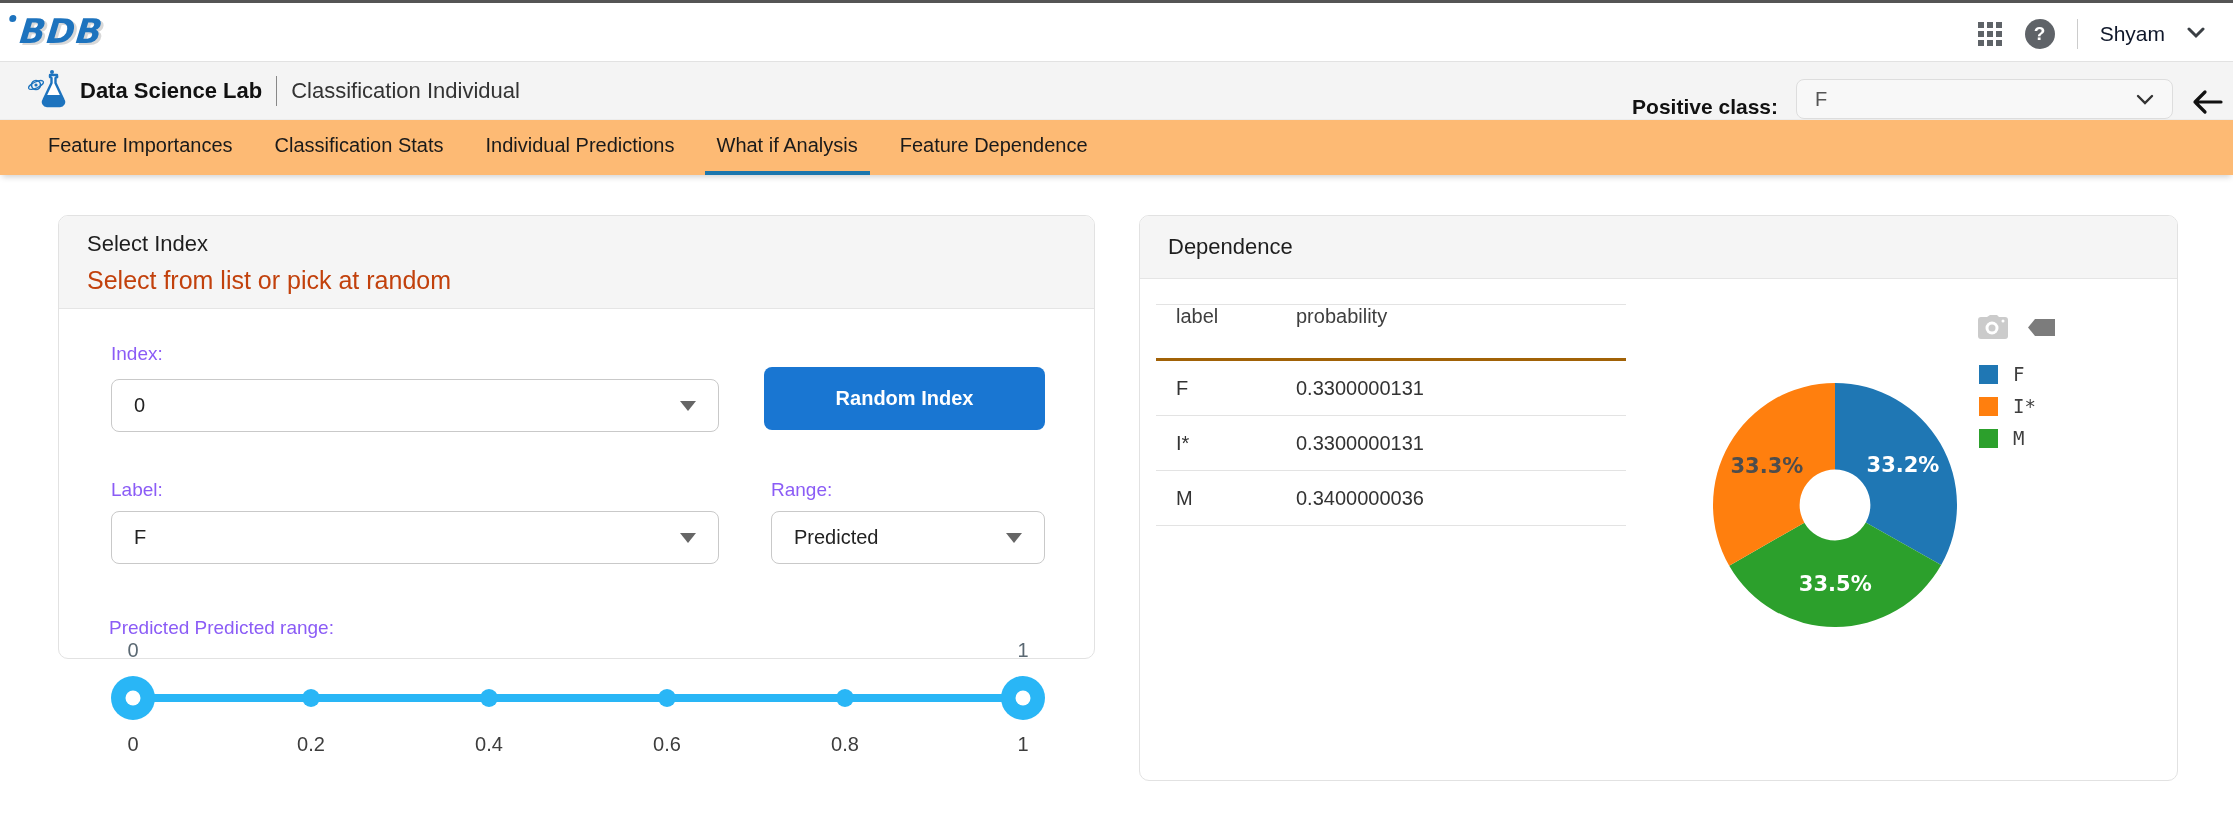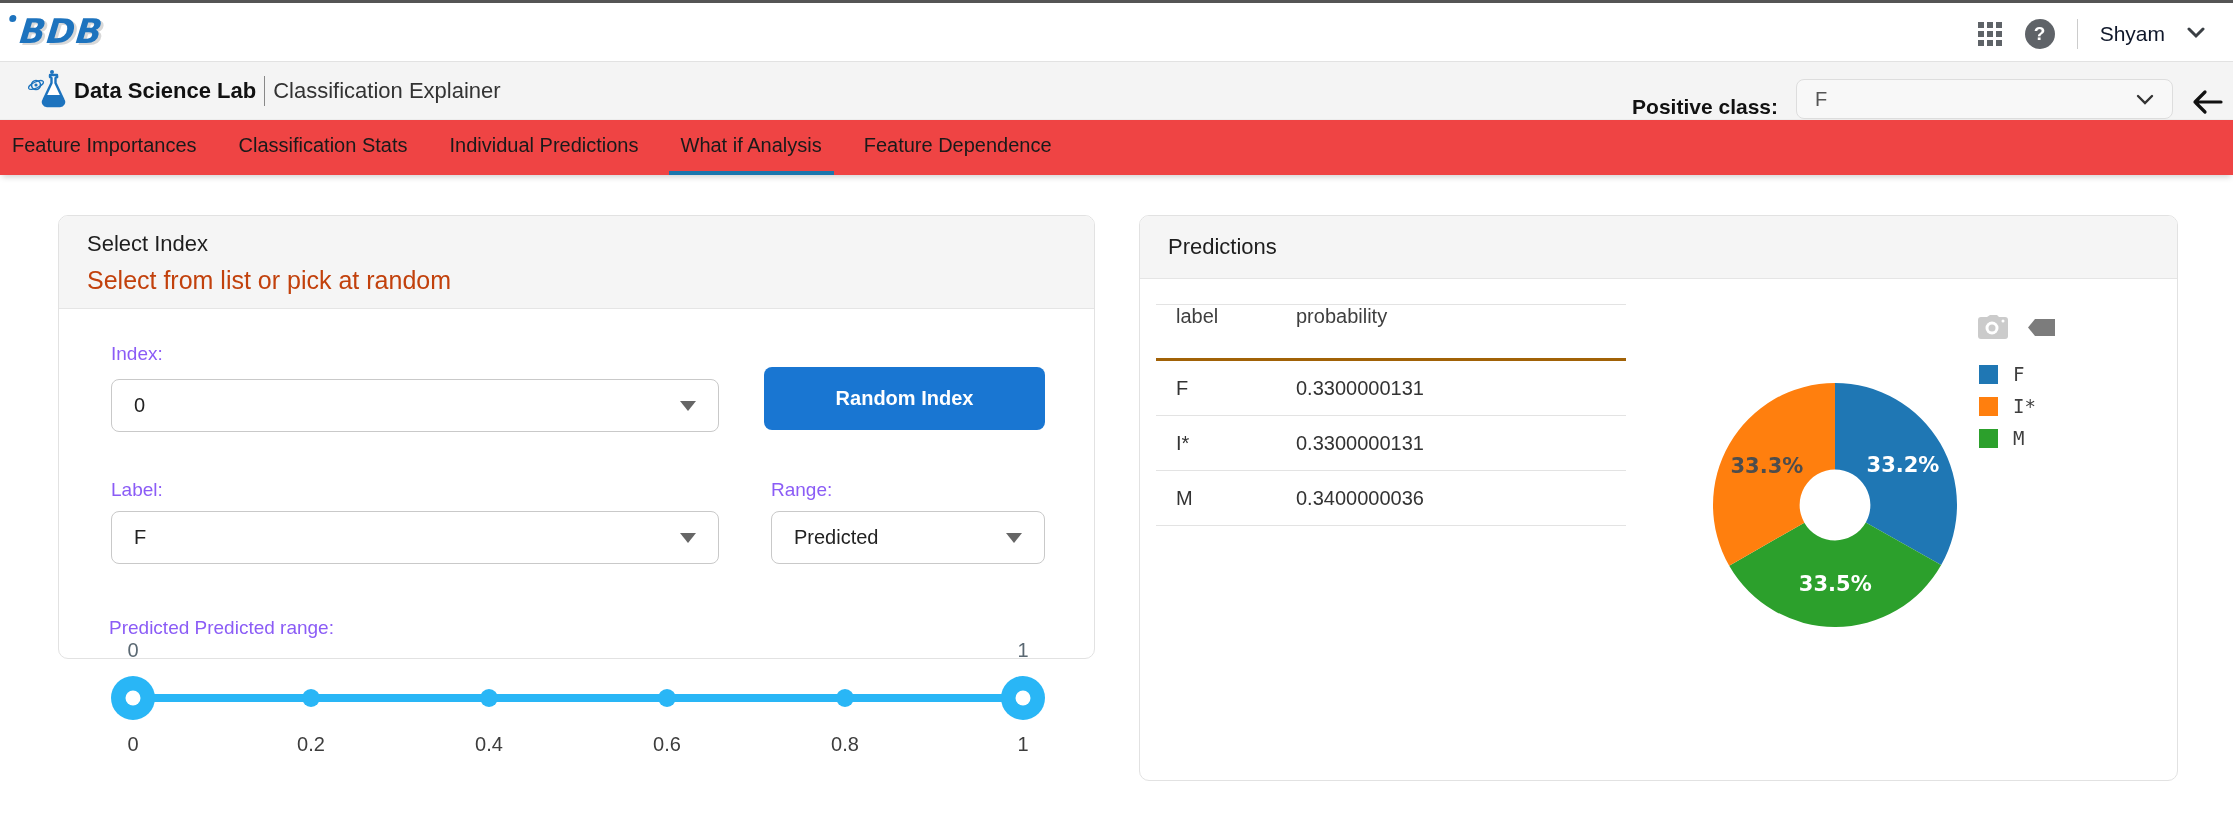--- a/index.html
+++ b/index.html
@@ -17,33 +17,33 @@
           border-radius:50%; background:#1d73be; }
   .top-right { position:absolute; right:28px; top:0; height:62px; display:flex; align-items:center; gap:22px; }
   .vdiv { width:1px; height:30px; background:#ccc; }
   .help-circle { width:30px; height:30px; border-radius:50%; background:#5f6368; color:#fff;
           font-size:19px; font-weight:bold; display:flex; align-items:center; justify-content:center; }
   .user-name { font-size:21px; color:#0f172a; }
 
   
   .sub-bar { position:absolute; top:62px; left:0; right:0; height:58px; background:#f4f4f4;
              border-bottom:1px solid #ececec; }
-  .sub-left { position:absolute; left:28px; top:0; height:57px; display:flex; align-items:center; gap:8px; }
+  .sub-left { position:absolute; left:28px; top:0; height:57px; display:flex; align-items:center; gap:14px; }
   .product-name { font-size:22px; font-weight:bold; color:#111; }
   .title-div { width:1px; height:30px; background:#888; }
   .page-title { font-size:22px; color:#333; }
   .sub-right { position:absolute; right:10px; top:0; height:57px; display:flex; align-items:flex-end; gap:18px; }
   .pos-label { font-size:21px; font-weight:bold; color:#111; }
   .pos-select { width:377px; height:40px; background:#f8f8f8; border:1px solid #ddd; border-radius:8px;
                 display:flex; align-items:center; padding:0 18px; font-size:20px; color:#555;
                 justify-content:space-between; }
 
   
-  .tab-bar { position:absolute; top:120px; left:0; right:0; height:55px; background:#ef4444;
-             box-shadow:0 4px 6px -2px rgba(0,0,0,0.18); display:flex; align-items:stretch; }
+  .tab-bar { position:absolute; top:120px; left:0; right:0; height:55px; background:#fdba74;
+             box-shadow:0 4px 6px -2px rgba(0,0,0,0.18); display:flex; align-items:stretch; padding-left:36px; }
   .tab { display:flex; align-items:center; padding:0 12px; margin-right:18px; font-size:20px; color:#1a1a1a;
          border-bottom:4px solid transparent; cursor:pointer; white-space:nowrap; }
   .tab.active { border-bottom-color:#1b76ad; }
 
   
   .card { position:absolute; top:215px; background:#fff; border:1px solid #e2e2e2; border-radius:10px; }
   #card-select { left:58px; width:1037px; height:444px; }
   #card-pred   { left:1139px; width:1039px; height:566px; }
   .card-header { background:#f5f5f5; border-bottom:1px solid #e5e5e5; border-radius:9px 9px 0 0; padding:0 28px; }
   #card-select .card-header { height:93px; padding-top:15px; }
@@ -138,21 +138,21 @@
           <ellipse cx="8" cy="16" rx="8" ry="3" fill="none" stroke="#1d73be" stroke-width="1.2" transform="rotate(-25 8 16)"></ellipse>
           <circle cx="8" cy="16" r="1.6" fill="#1d73be"></circle>
           <circle cx="24" cy="3" r="2" fill="#1d73be"></circle>
           <circle cx="29" cy="8" r="1.3" fill="#1d73be"></circle>
           <path d="M22 6 h7 v2 l-1.5 1 v5 l8 17 a4 4 0 0 1 -3.5 6 h-13 a4 4 0 0 1 -3.5 -6 l8 -17 v-5 l-1.5 -1 z" fill="#fff" stroke="#1d73be" stroke-width="2.4" stroke-linejoin="round"></path>
           <path d="M17.5 26 h16 l2.5 5.5 a3 3 0 0 1 -2.8 4.5 h-15.4 a3 3 0 0 1 -2.8 -4.5 z" fill="#1d73be"></path>
         </svg>
       </span>
       <span class="product-name">Data Science Lab</span>
       <span class="title-div"></span>
-      <span class="page-title">Classification Explainer</span>
+      <span class="page-title">Classification Individual</span>
     </div>
     <div class="sub-right">
       <span class="pos-label">Positive class:</span>
       <div class="pos-select">
         <span>F</span>
         <span>
           <svg width="18" height="12" viewBox="0 0 18 12">
               <path d="M2 2 L9 9 L16 2" stroke="#333" stroke-width="2.4" fill="none" stroke-linecap="round"></path>
             </svg>
         </span>
@@ -215,21 +215,21 @@
         <span class="tick-label" style="left:430px;">0.4</span>
         <span class="tick-label" style="left:608px;">0.6</span>
         <span class="tick-label" style="left:786px;">0.8</span>
         <span class="tick-label" style="left:964px;">1</span>
       </div>
     </div>
   </div>
 
   <div class="card" id="card-pred">
     <div class="card-header">
-      <div class="card-title">Predictions</div>
+      <div class="card-title">Dependence</div>
     </div>
     <div class="card-body">
       <div class="ptable">
         <div class="ptable-header">
           <span class="pt-col1">label</span>
           <span class="pt-col2">probability</span>
         </div>
         <div class="ptable-row">
           <span class="pt-col1">F</span>
           <span class="pt-col2">0.3300000131</span>

